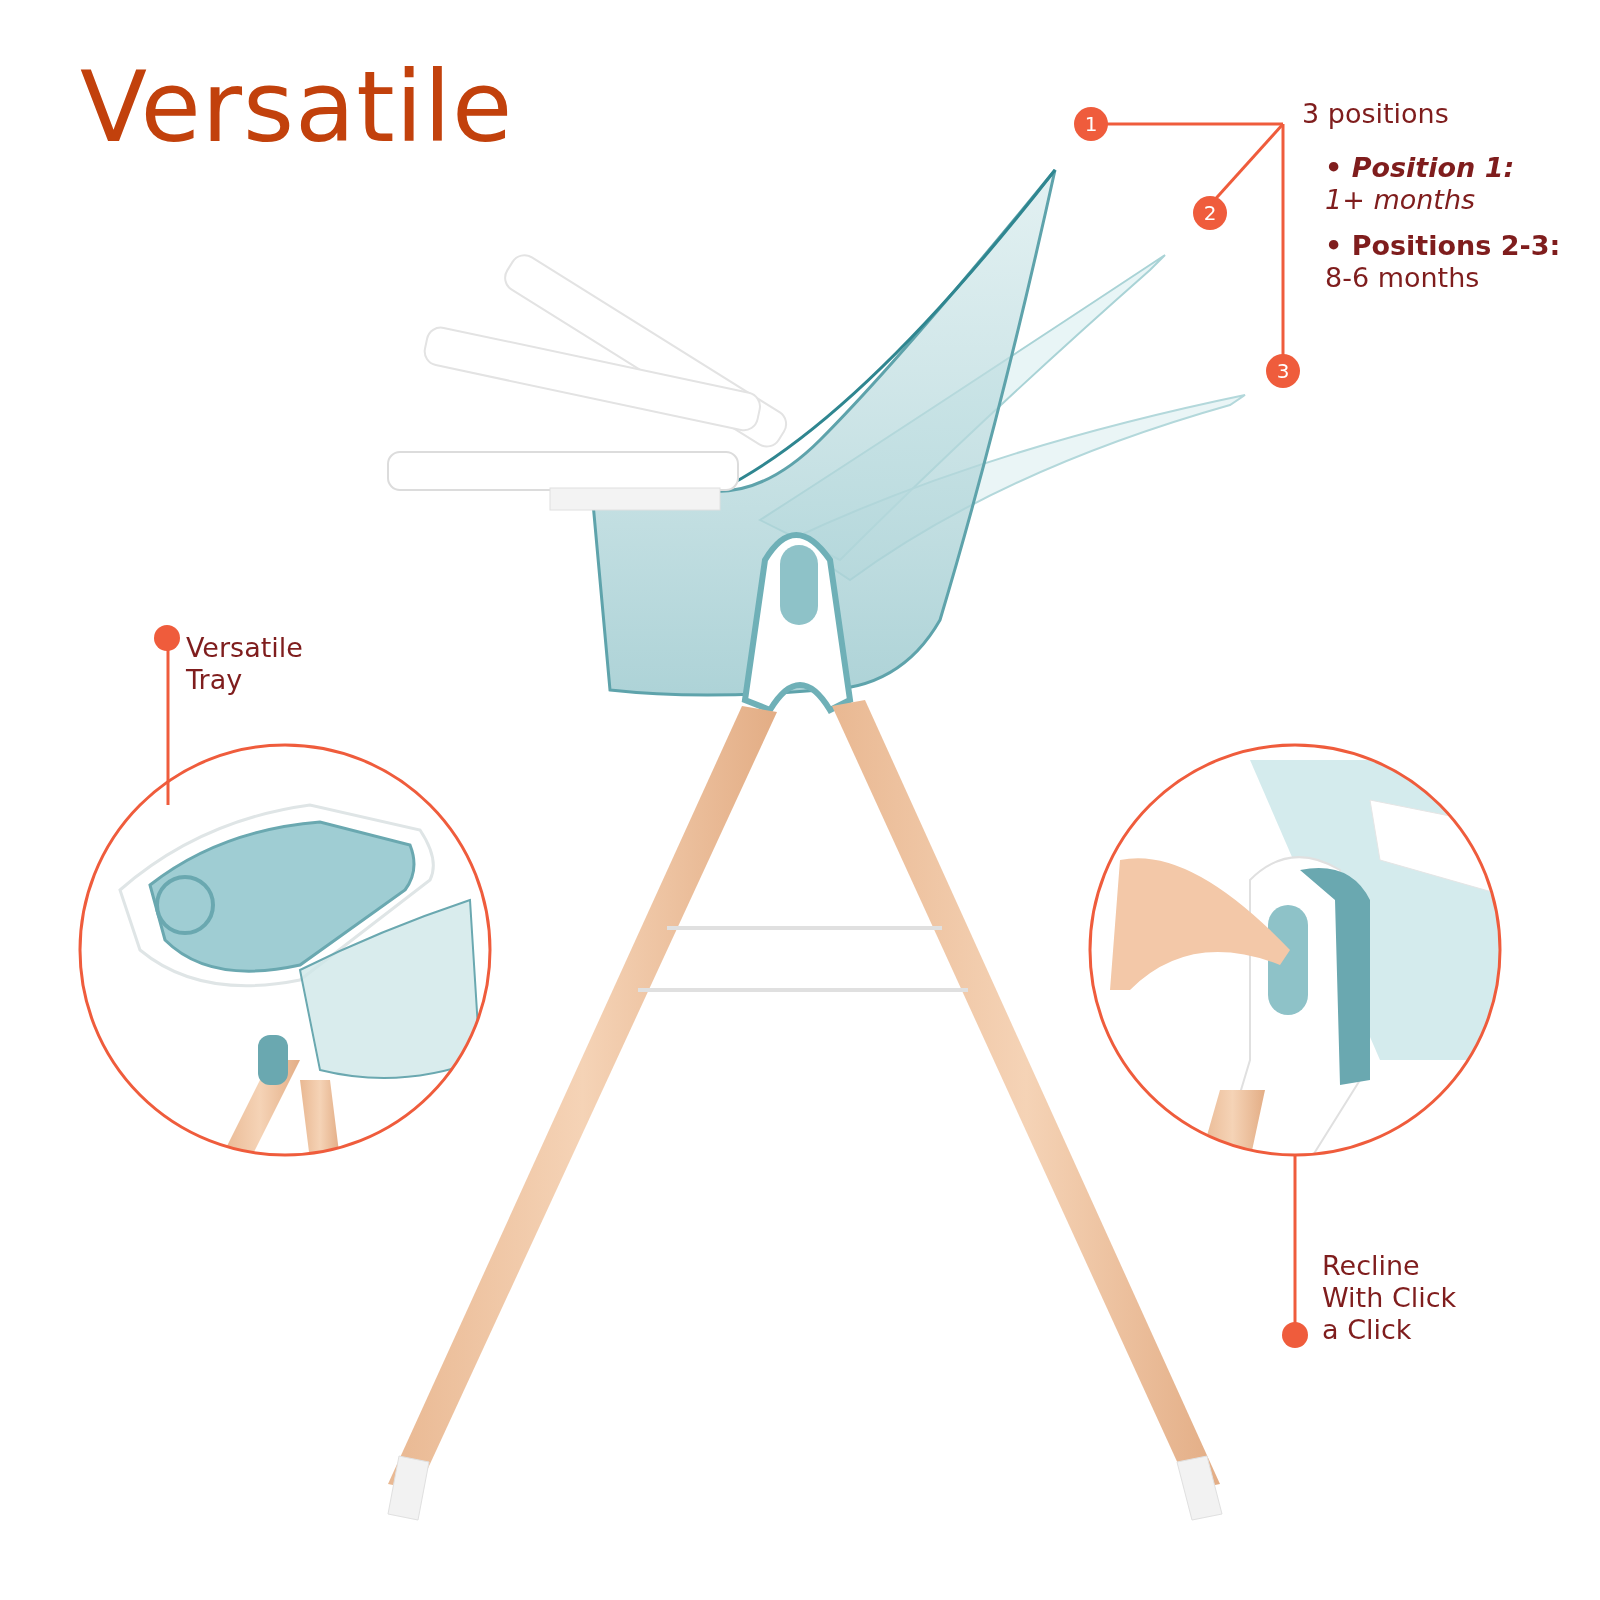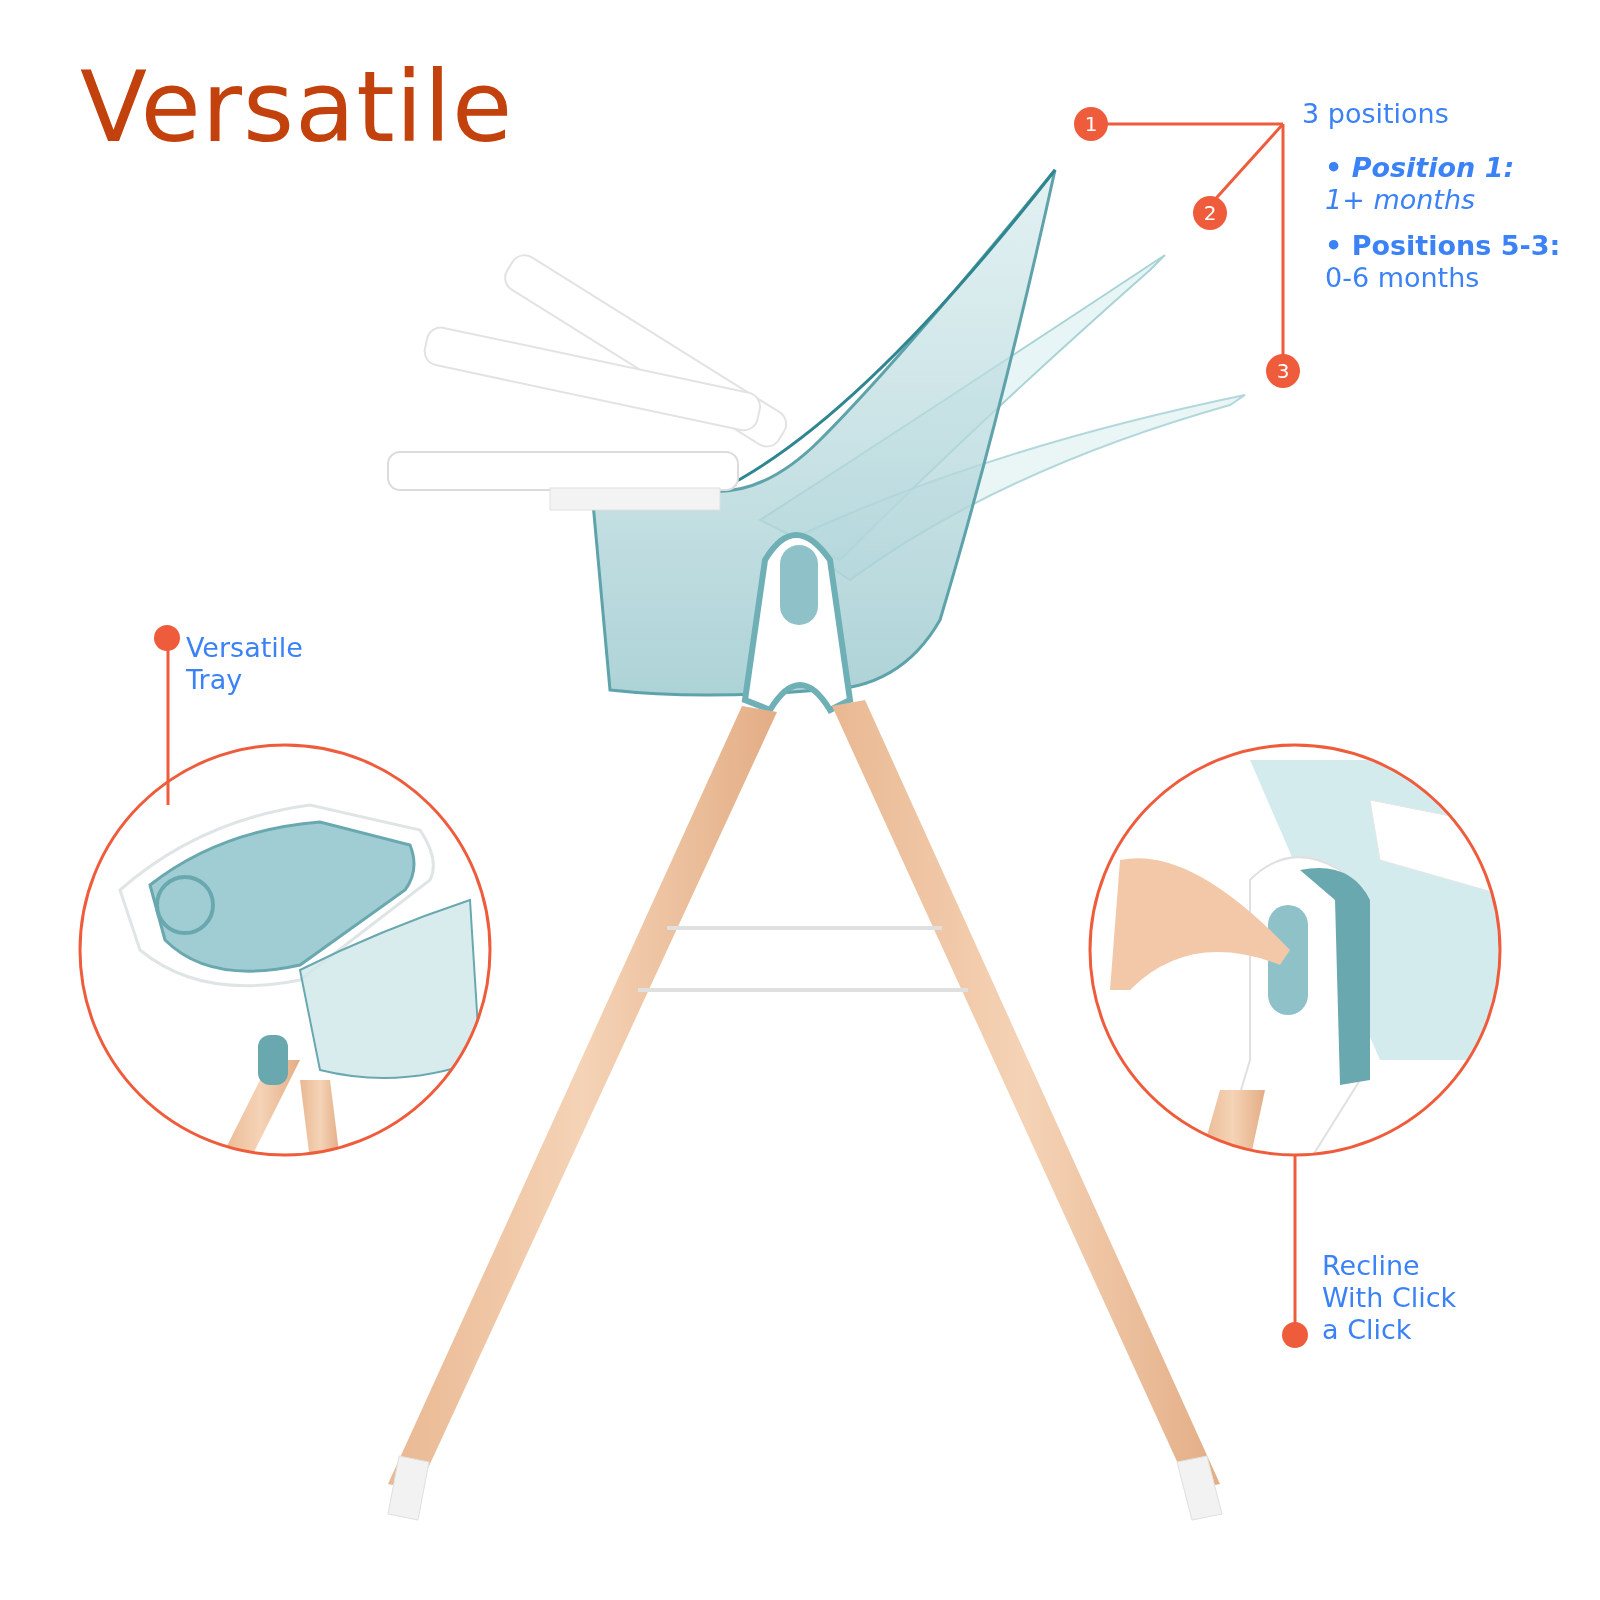--- a/index.html
+++ b/index.html
@@ -1,18 +1,18 @@
 <!DOCTYPE html>
 <html><head>
 <meta charset="utf-8">
 <style>
   html, body { margin:0; padding:0; background:#ffffff; }
   body { width:1600px; height:1600px; position:relative; overflow:hidden; font-family:"DejaVu Sans", sans-serif; }
   .title { position:absolute; left:80px; top:50px; font-size:98px; color:#c2410c; letter-spacing:1px; font-weight:normal; font-family:"DejaVu Sans", sans-serif; }
-  .lbl { position:absolute; color:#3b82f6; font-size:27px; line-height:32px; font-family:"DejaVu Sans", sans-serif; }
+  .lbl { position:absolute; color:#7f1d1d; font-size:27px; line-height:32px; font-family:"DejaVu Sans", sans-serif; }
   .lbl b { font-weight:bold; }
   .badge { position:absolute; width:34px; height:34px; border-radius:50%; background:#ef5c3c; color:#fff; font-size:20px; text-align:center; line-height:34px; font-family:"DejaVu Sans", sans-serif; }
   .dot { position:absolute; width:26px; height:26px; border-radius:50%; background:#ef5c3c; }
   svg.scene { position:absolute; left:0; top:0; }
   .bullet-line { display:block; }
 </style>
 </head>
 <body>
 
 <svg class="scene" width="1600" height="1600" viewBox="0 0 1600 1600">
@@ -111,22 +111,22 @@
 <div class="badge" style="left:1074px; top:107px;">1</div>
 <div class="badge" style="left:1193px; top:196px;">2</div>
 <div class="badge" style="left:1266px; top:354px;">3</div>
 
 <div class="lbl" style="left:1302px; top:98px;">3 positions</div>
 <div class="lbl" style="left:1325px; top:152px;font-style:italic;">
   <b class="bullet-line">• Position 1:</b>
   <span class="bullet-line">1+ months</span>
 </div>
 <div class="lbl" style="left:1325px; top:230px;">
-  <b class="bullet-line">• Positions 5-3:</b>
-  <span class="bullet-line">0-6 months</span>
+  <b class="bullet-line">• Positions 2-3:</b>
+  <span class="bullet-line">8-6 months</span>
 </div>
 
 <div class="dot" style="left:154px; top:625px;"></div>
 <div class="lbl" style="left:186px; top:632px;">
   <span class="bullet-line">Versatile</span>
   <span class="bullet-line">Tray</span>
 </div>
 
 <div class="dot" style="left:1282px; top:1322px;"></div>
 <div class="lbl" style="left:1322px; top:1250px;">

